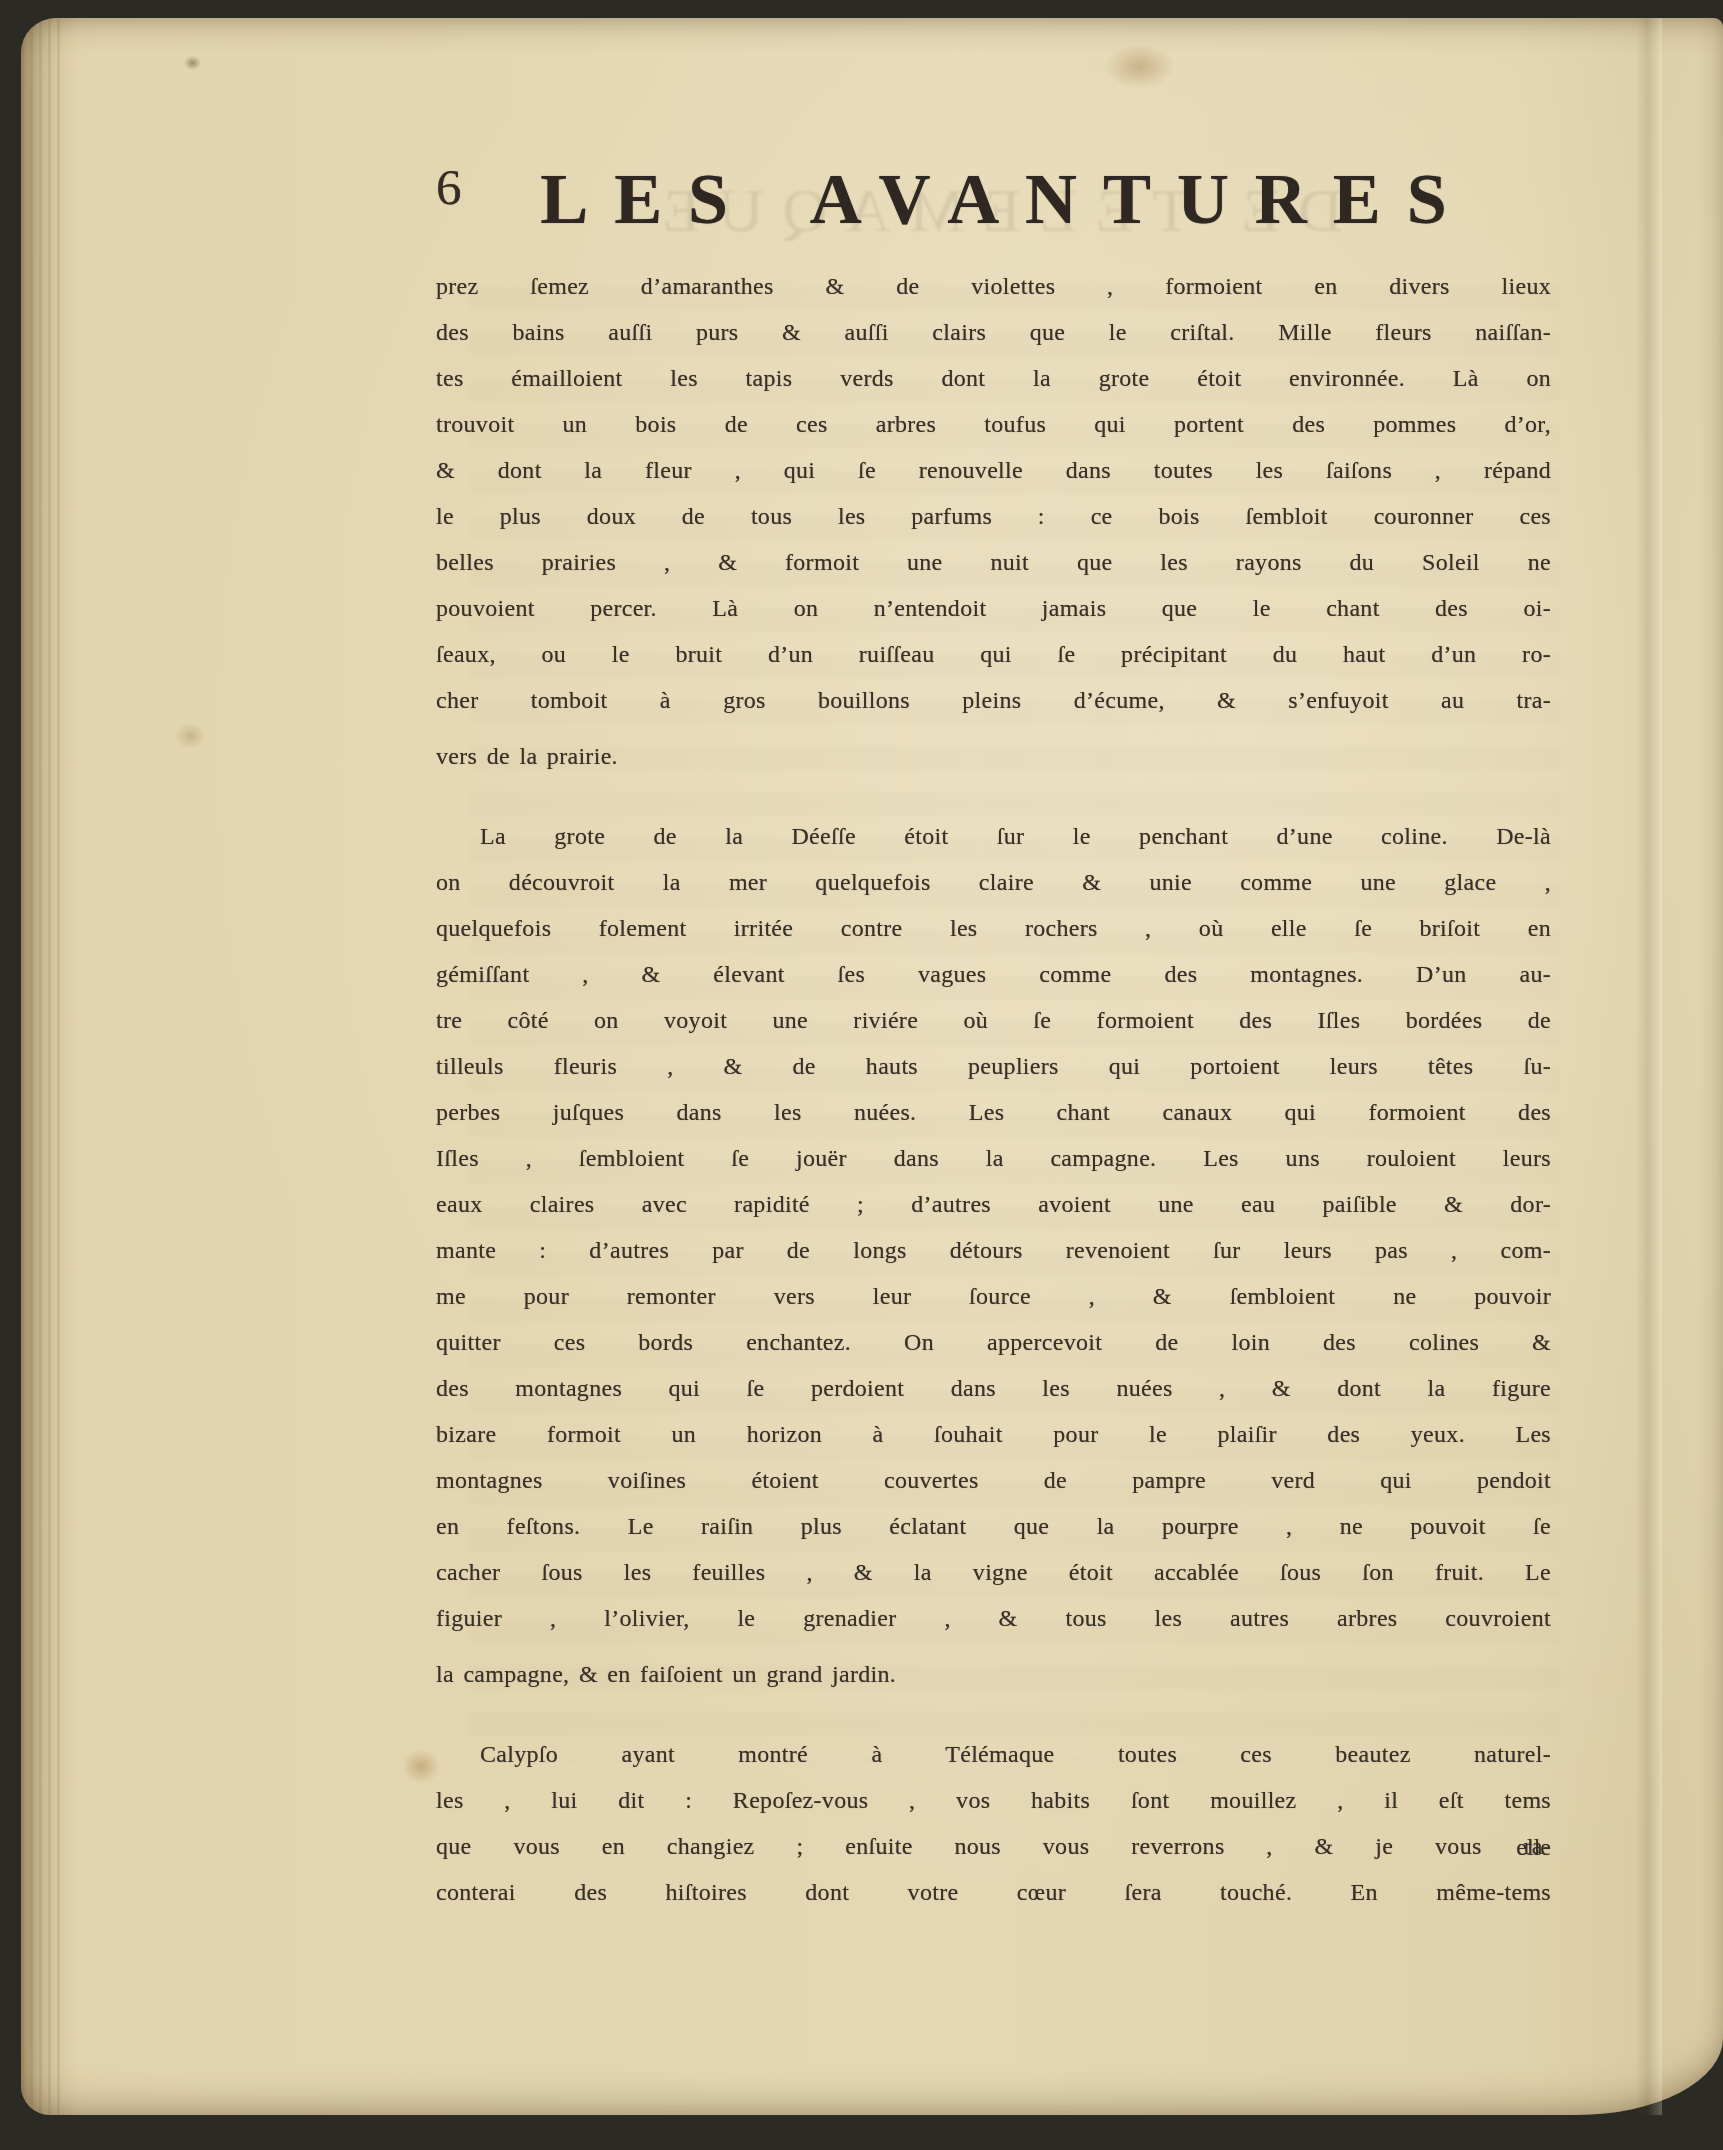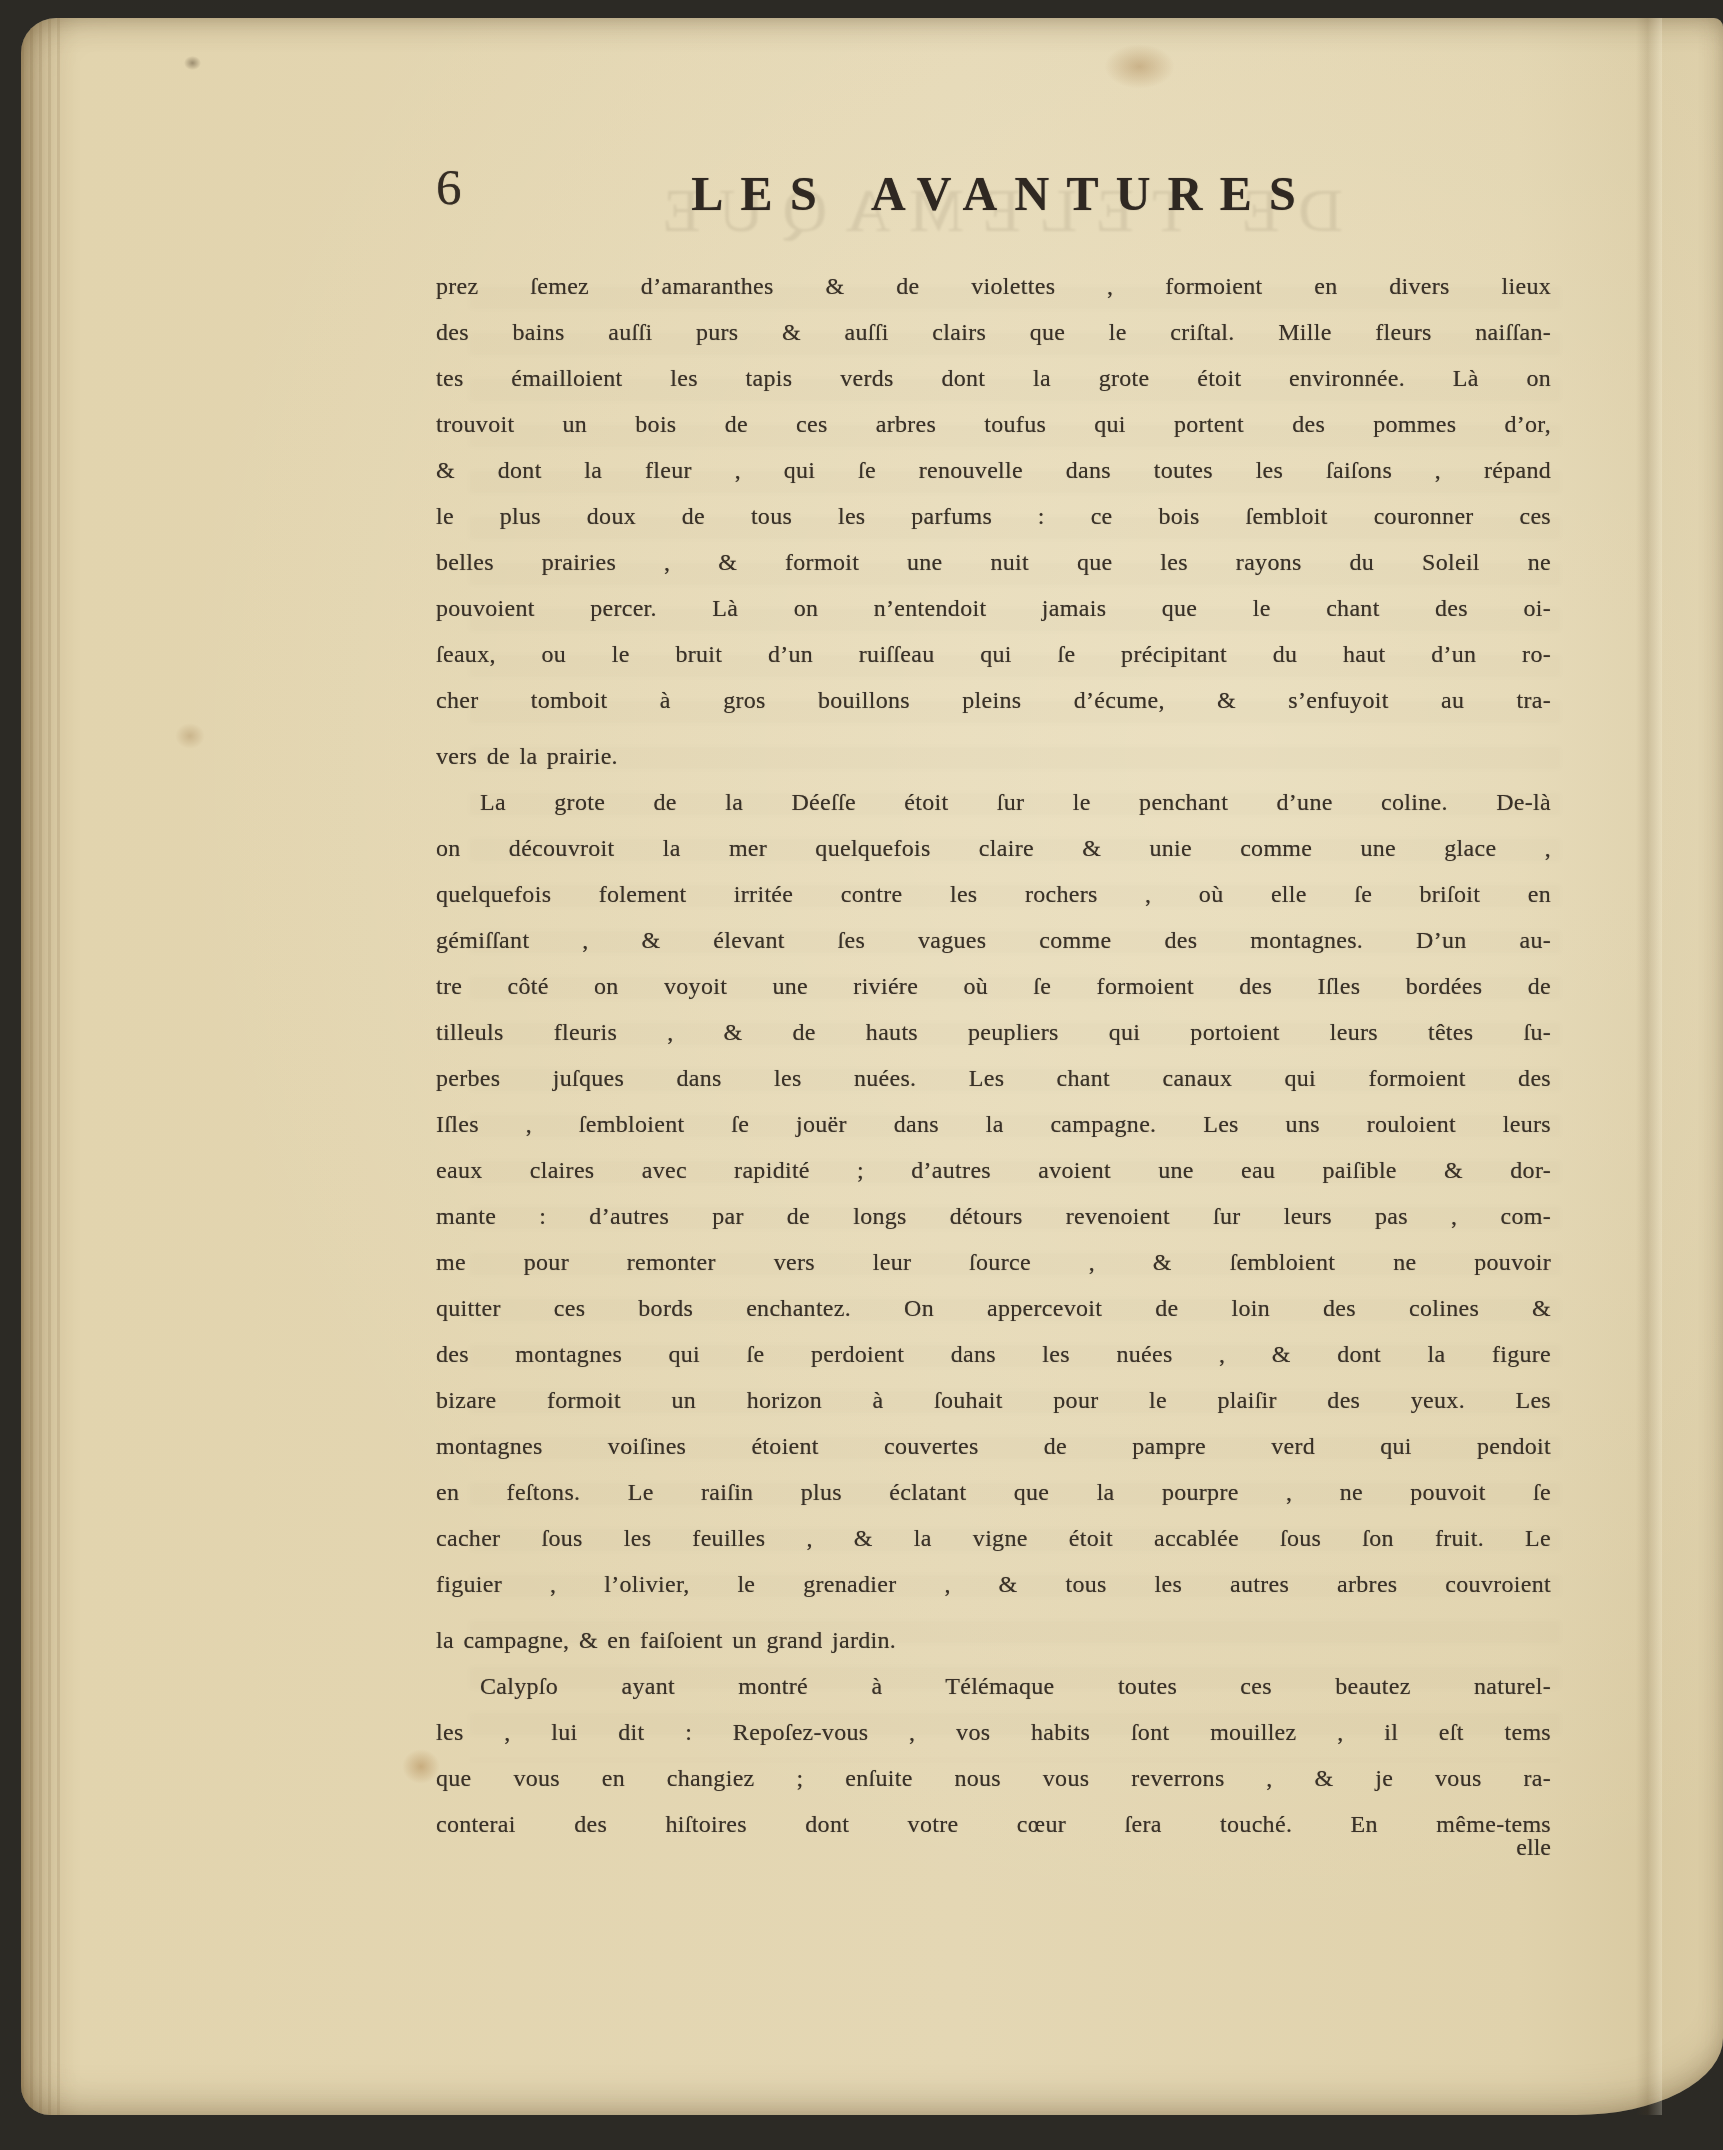--- a/index.html
+++ b/index.html
@@ -38,40 +38,40 @@
     font-size:51px;color:#352d24;letter-spacing:1.3px;
     text-shadow:0 0 1px rgba(53,45,36,.6);
   }
   .ghost-title{
     position:absolute;left:415px;top:157px;width:1115px;
     text-align:center;transform:scaleX(-1);
     font-size:62px;letter-spacing:.30em;color:#6b5e46;opacity:.13;
     filter:blur(1.3px);pointer-events:none;
   }
   .title{
-    position:absolute;left:415px;top:148px;width:1115px;margin:0;
-    text-align:center;font-weight:bold;font-size:48px;
+    position:absolute;left:415px;top:140px;width:1115px;margin:0;
+    text-align:center;font-weight:bold;font-size:72px;
     letter-spacing:.36em;text-indent:.36em;word-spacing:.22em;
     color:#2f2822;text-shadow:0 0 1px rgba(47,40,34,.65);
     white-space:nowrap;
   }
 
   .text-block{
     position:absolute;left:415px;top:245px;width:1115px;
     font-size:24px;color:#393128;
     letter-spacing:0.3px;word-spacing:3.2px;
     text-shadow:0 0 0.8px rgba(50,40,30,.55);
   }
   .line{
     height:46px;line-height:46px;overflow:hidden;
     text-align:justify;text-align-last:justify;
     white-space:normal;
   }
   .line.endline{text-align-last:left;margin-top:10px;}
-  .line.indent{padding-left:44px;}
+  .line.indent{padding-left:44px;margin-top:34px;}
 
   .catchword{
     position:absolute;right:172px;top:1806px;
     font-size:24px;color:#393128;line-height:46px;
     text-shadow:0 0 0.8px rgba(50,40,30,.55);
   }
 
   
   .spot{position:absolute;border-radius:50%;pointer-events:none;}
   .spot.s1{left:1083px;top:26px;width:71px;height:45px;

